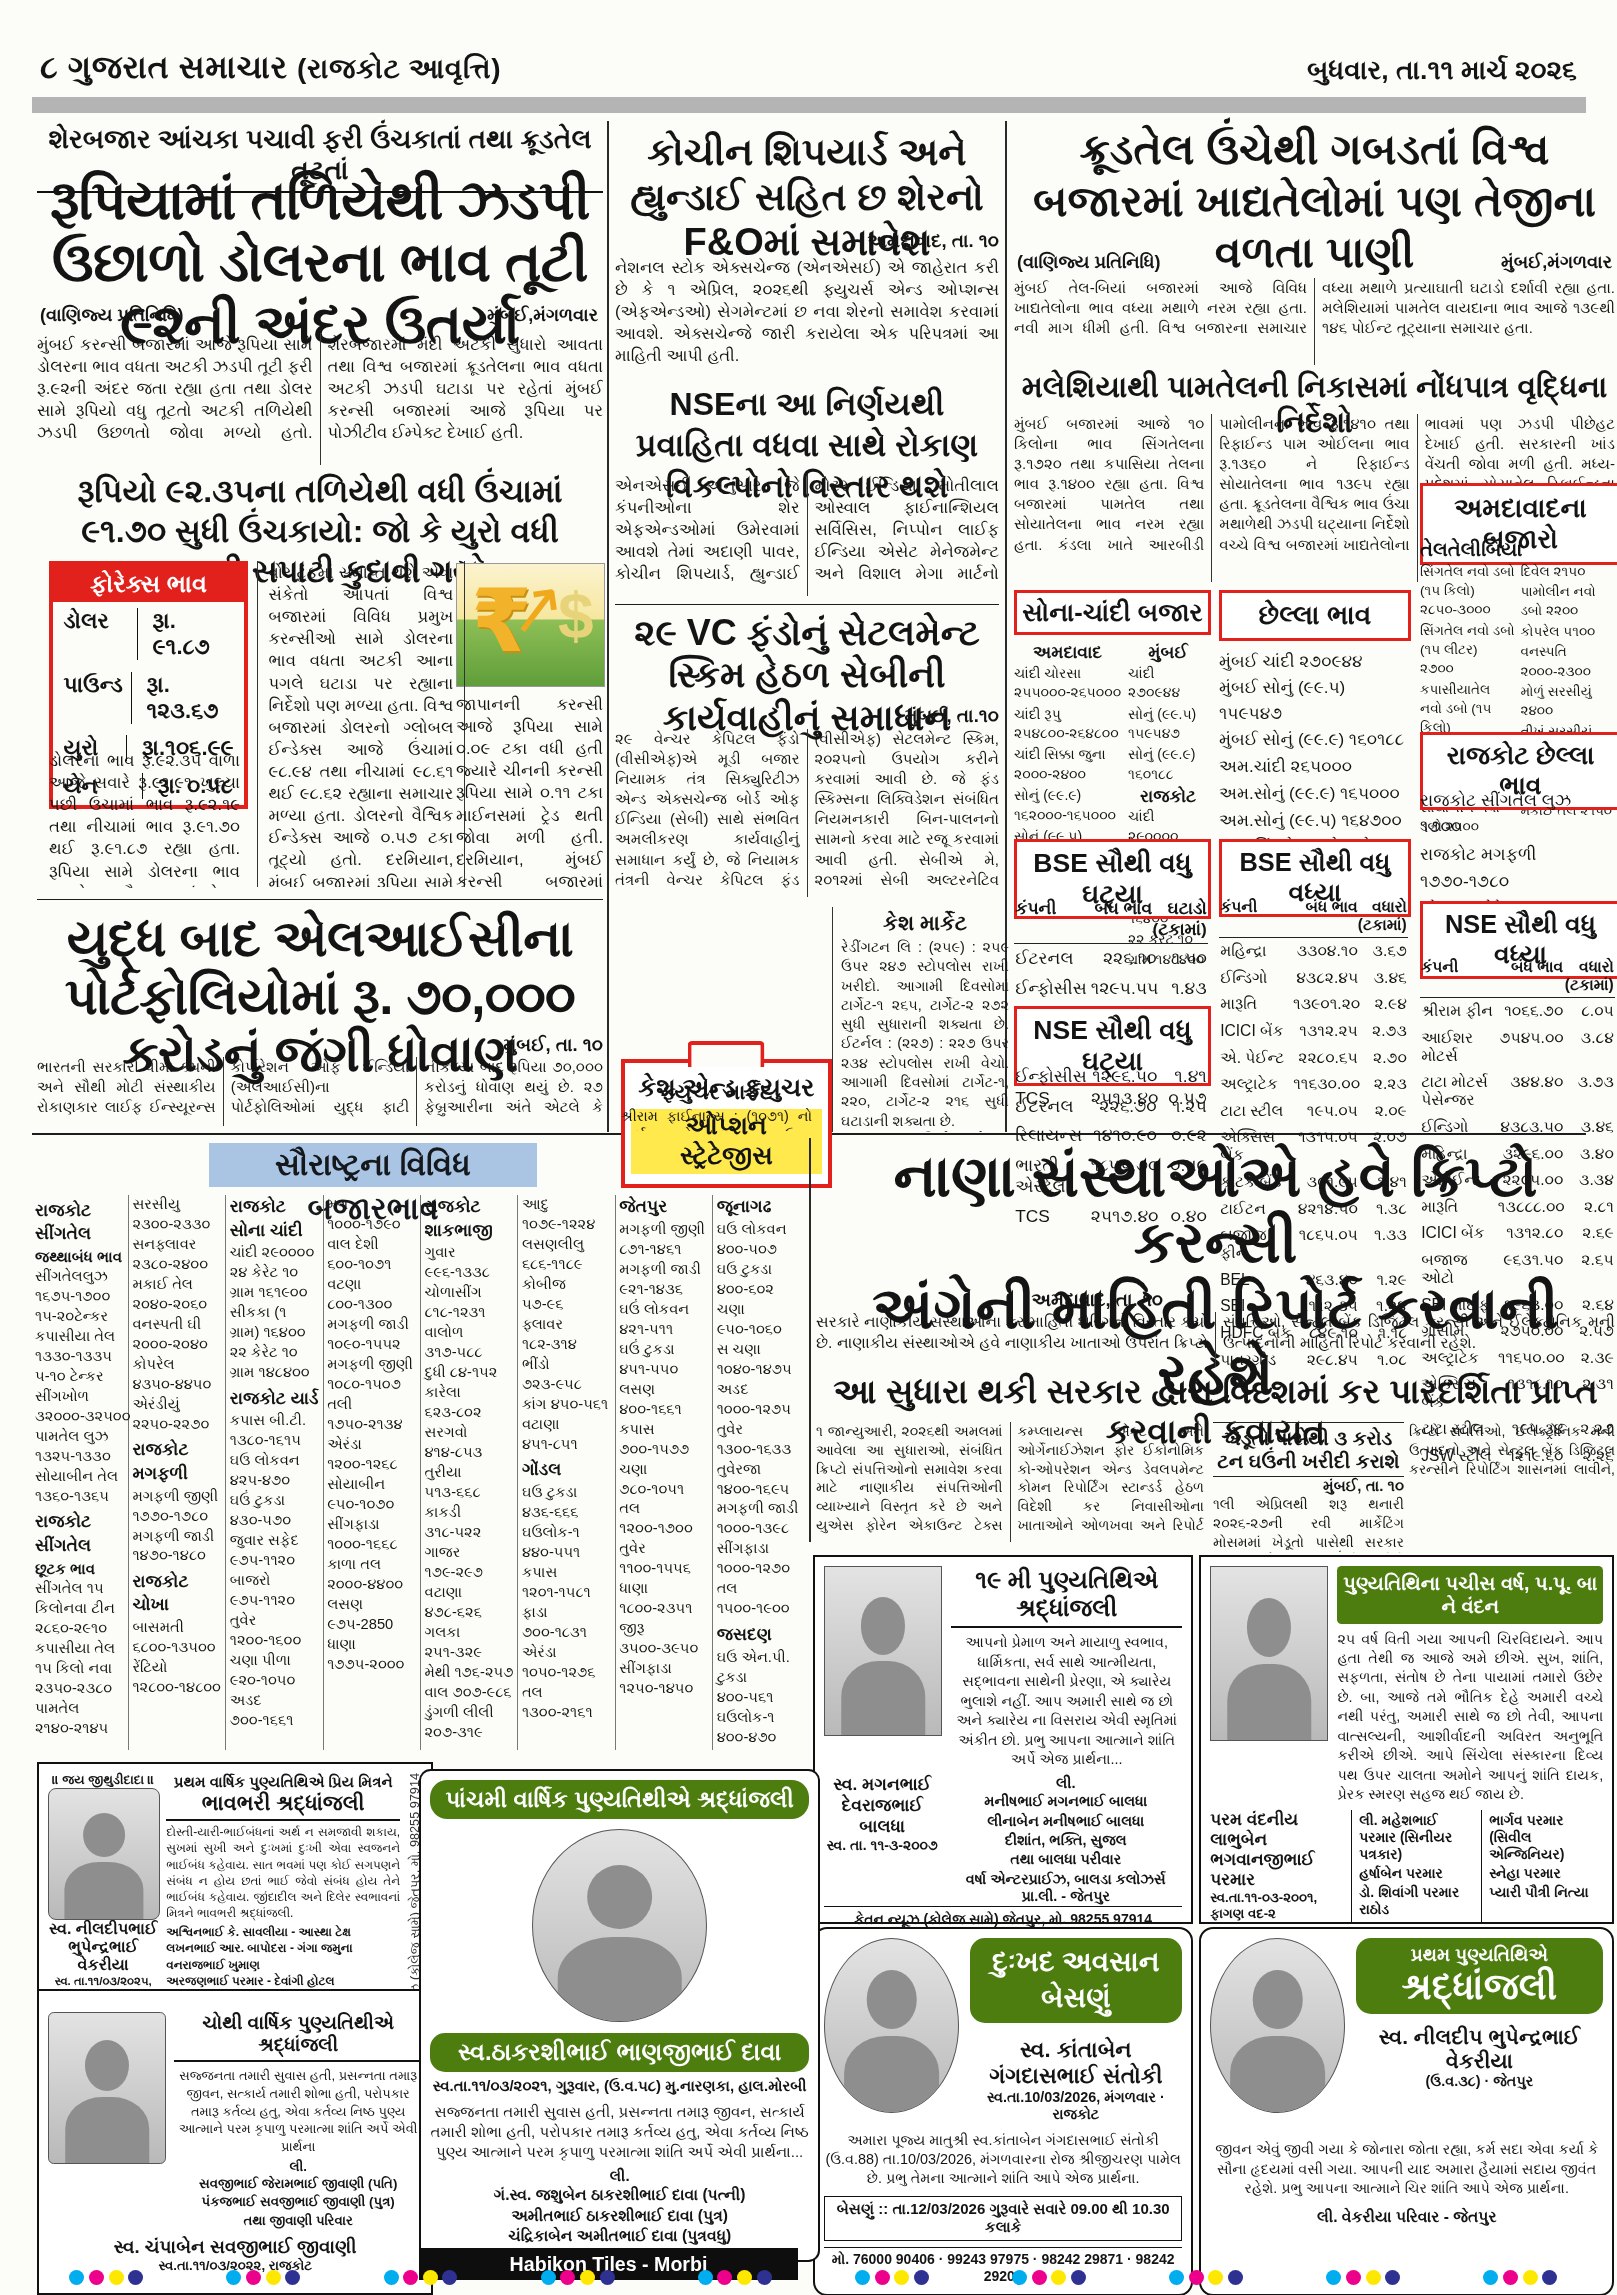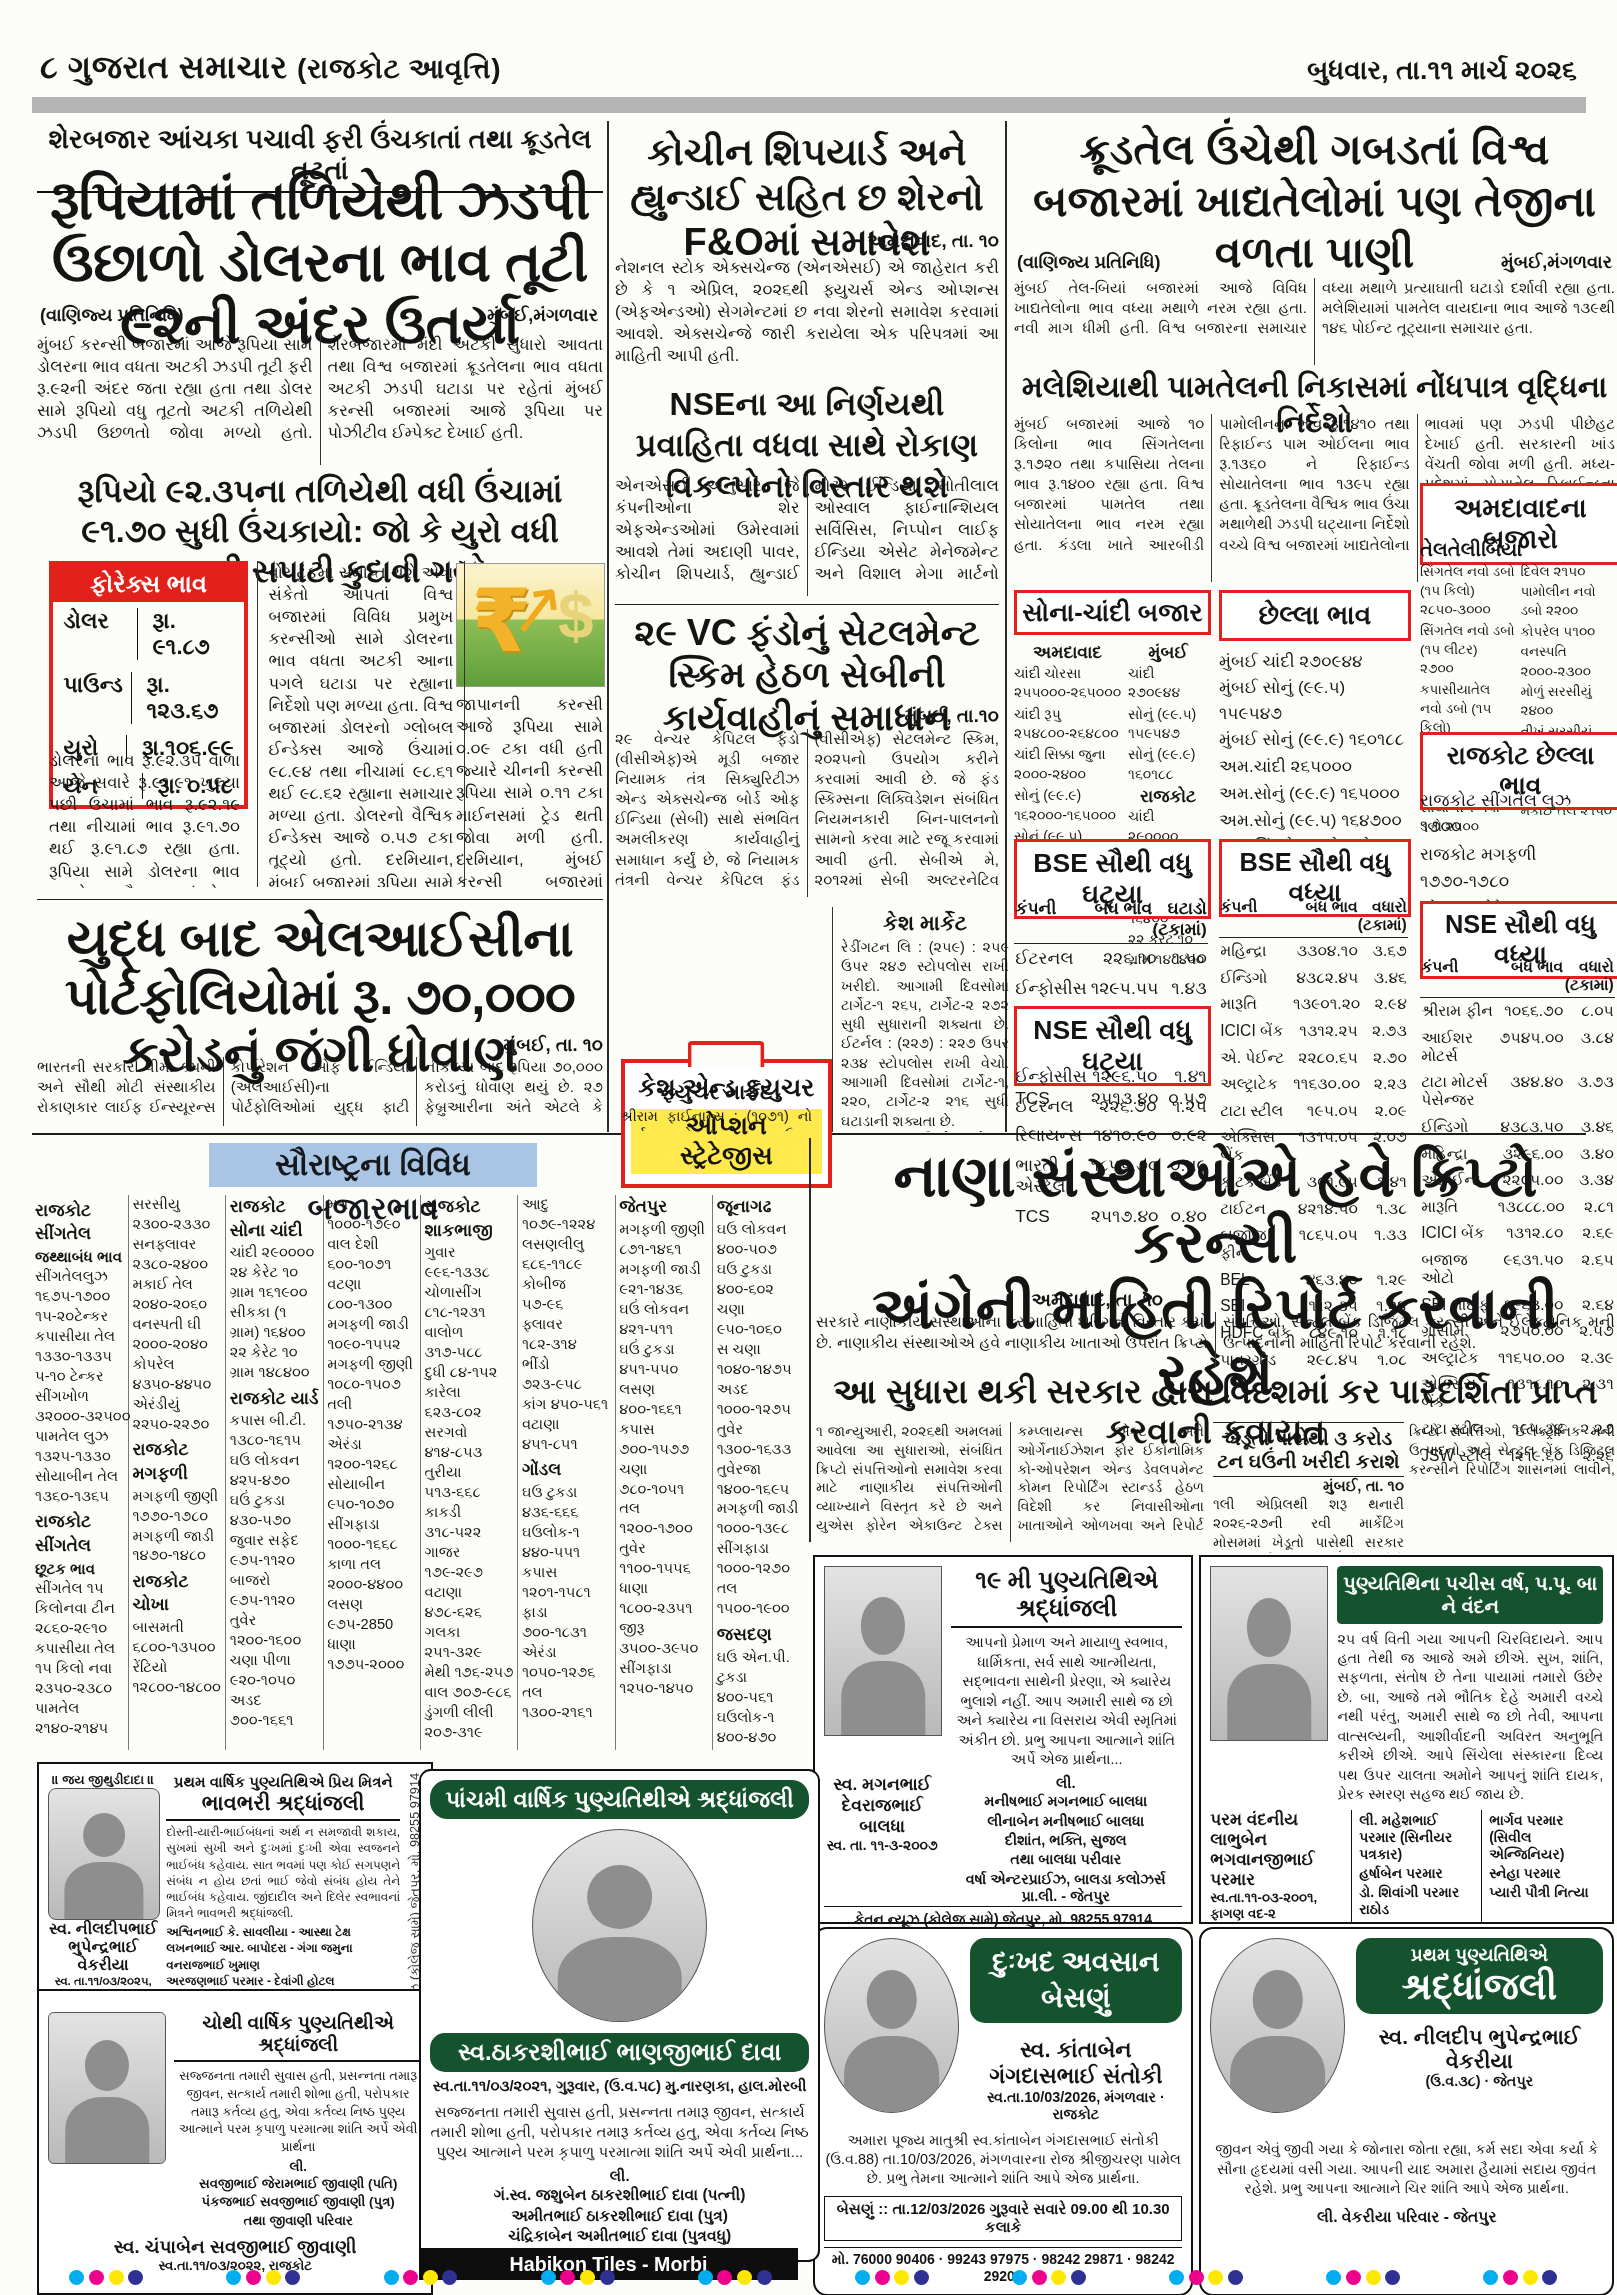--- a/index.html
+++ b/index.html
@@ -61,21 +61,21 @@
   .mkthead{font-size:21px;font-weight:800;text-align:center;margin:3.5px 0;}
   .sig{font-size:17.3px;font-weight:800;text-align:right;}
   
   .illus{background:linear-gradient(180deg,#fbf3cf 0%,#f6e79e 45%,#8fbf56 46%,#5f9e3a 100%);
          border:0.6px solid #999;position:relative;overflow:hidden;}
   .illus .rs{position:absolute;left:14px;top:5.8px;font-size:87px;font-weight:800;color:#f2b32a;text-shadow:1.7px 1.7px 0 #c98f12;}
   .illus .ds{position:absolute;right:10.4px;top:15px;font-size:64px;font-weight:800;color:#e7d47a;}
   .illus .ar{position:absolute;left:51px;top:3.5px;font-size:69px;color:#f0a81d;transform:rotate(-8deg);}
   
   .ob{position:absolute;border:2.3px solid #111;background:#fff;padding:9.2px;}
-  .ob .titlebar{background:#14532d;color:#fff;font-weight:800;text-align:center;border-radius:15px;padding:5.8px 4.6px;}
+  .ob .titlebar{background:#4d7c0f;color:#fff;font-weight:800;text-align:center;border-radius:15px;padding:5.8px 4.6px;}
   .ob .title-plain{font-weight:800;text-align:center;border-bottom:2.3px solid #111;padding-bottom:3.5px;}
   .photo{background:linear-gradient(180deg,#e3e3e3,#b9b9b9);border:1.2px solid #555;position:relative;overflow:hidden;}
   .photo:before{content:"";position:absolute;left:50%;top:18%;transform:translateX(-50%);
     width:38%;height:34%;border-radius:50%;background:#8e8e8e;}
   .photo:after{content:"";position:absolute;left:50%;top:56%;transform:translateX(-50%);
     width:72%;height:48%;border-radius:44% 44% 0 0;background:#8e8e8e;}
   .photo.oval{border-radius:50%;}
   .ob .nm{font-weight:800;}
   .ob .obbody{font-size:14.4px;line-height:1.35;text-align:center;}
   .ob .names div{padding:1.2px 0;font-weight:700;}

